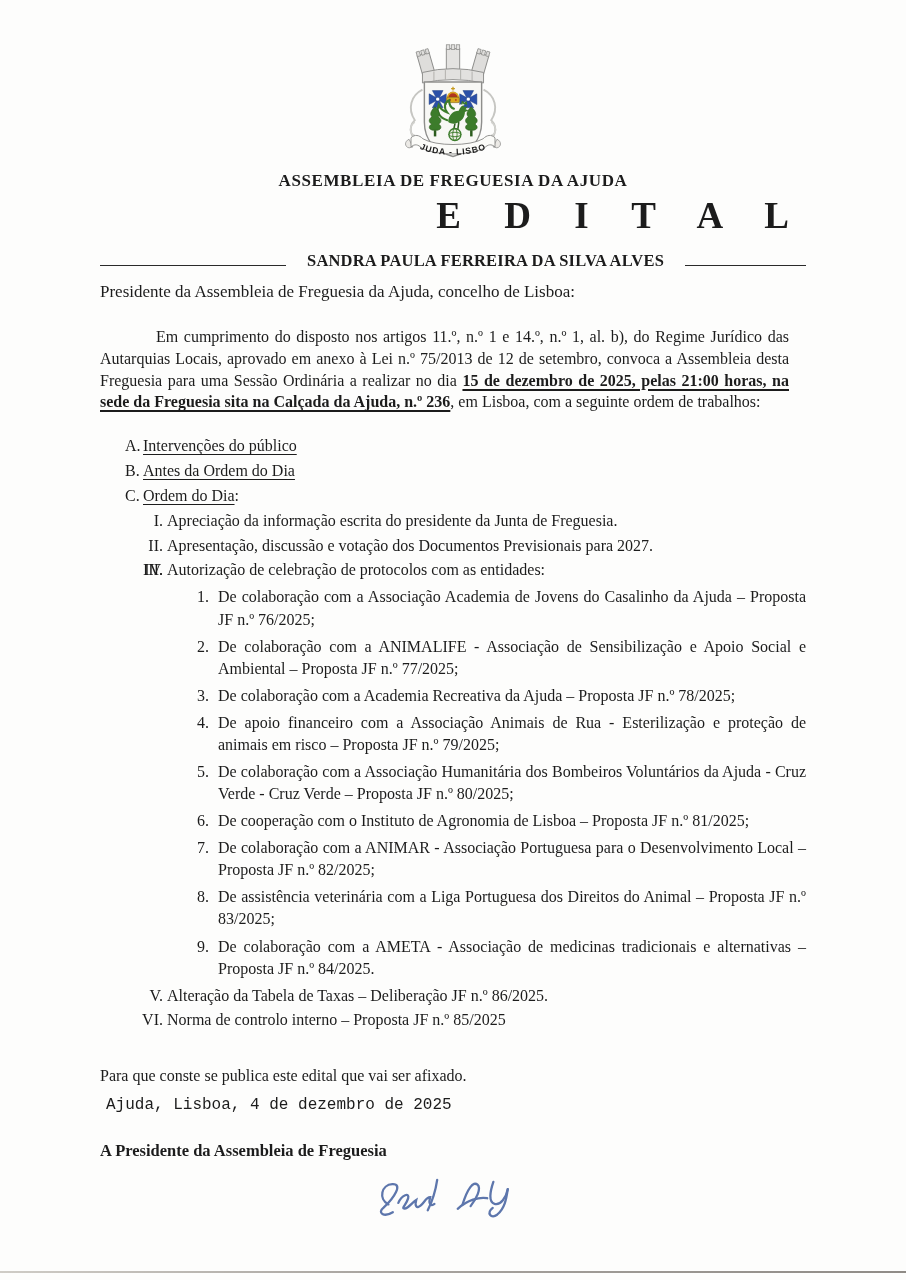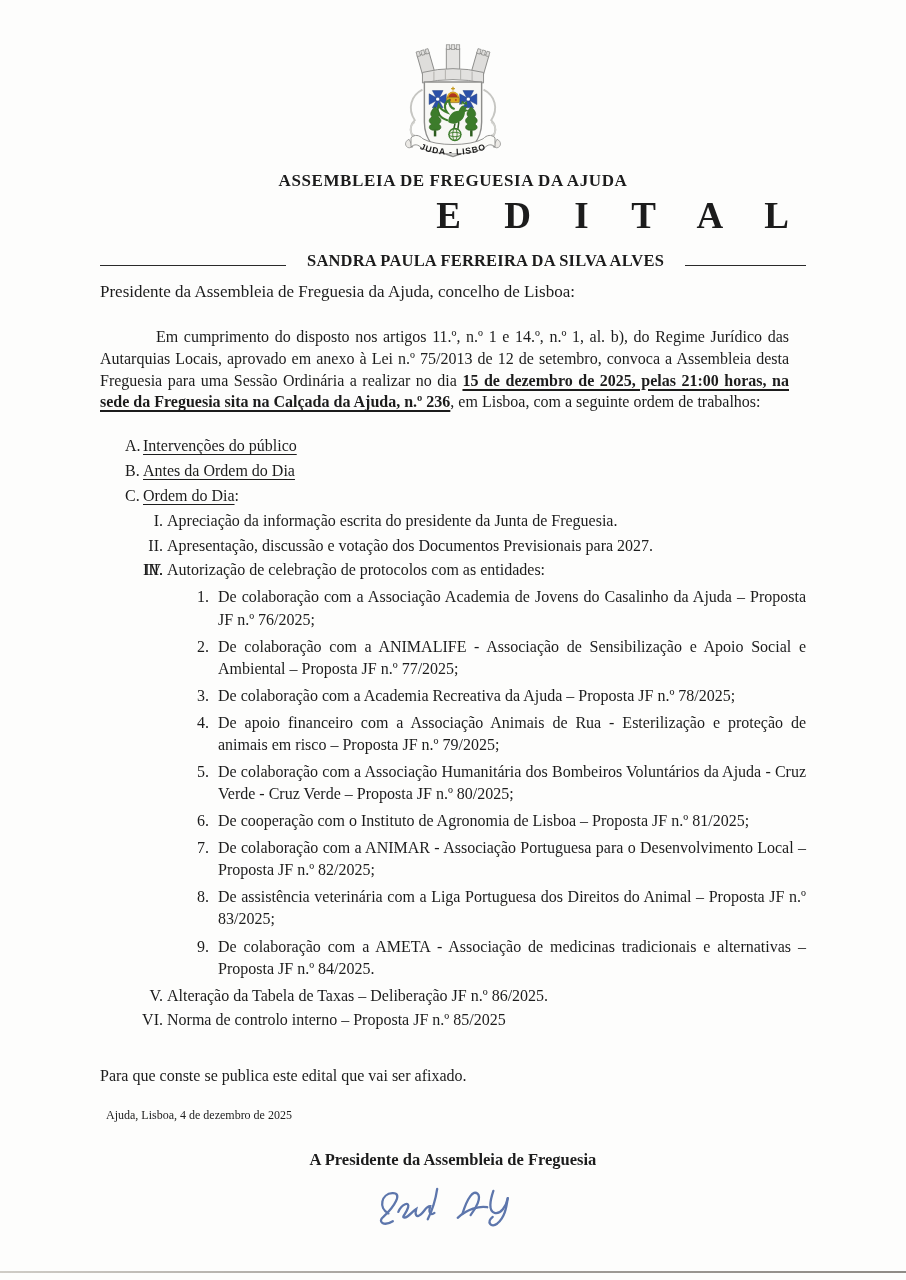--- a/index.html
+++ b/index.html
@@ -92,23 +92,23 @@
     text-decoration:underline;
     text-decoration-thickness:1.3px;
     text-underline-offset:2.5px;
   }
   .li-roman{padding-left:67px;margin:2.5px 0;}
   .li-roman .lbl{left:34px;width:29px;text-align:right;}
   .li-num{padding-left:118px;margin:5px 0;}
   .li-num .lbl{left:97px;}
   
   .closing{font-size:16px;margin-top:36px;}
-  .place-date{font-size:12px;margin-top:23px;padding-left:6px;}
-  
-  .sig-block{text-align:center;margin-top:27px;}
+  .place-date{font-size:16px;margin-top:11px;padding-left:6px;font-family:Liberation Mono, monospace;}
+  
+  .sig-block{text-align:left;margin-top:27px;}
   .sig-title{font-weight:bold;font-size:16.5px;}
   .sig-scribble{display:block;margin:6px auto 0 auto;}
   
   .scan-edge{
     position:absolute;left:0;right:0;bottom:7px;height:2px;
     background:linear-gradient(to right,#cfccc6 0%,#a9a5a0 40%,#8f8b86 100%);
   }
 </style>
 </head>
 <body>

